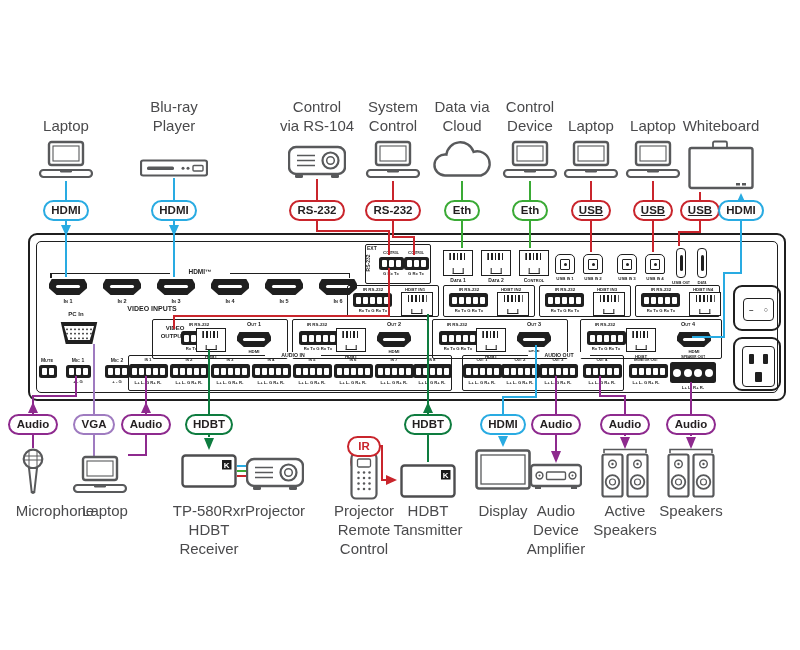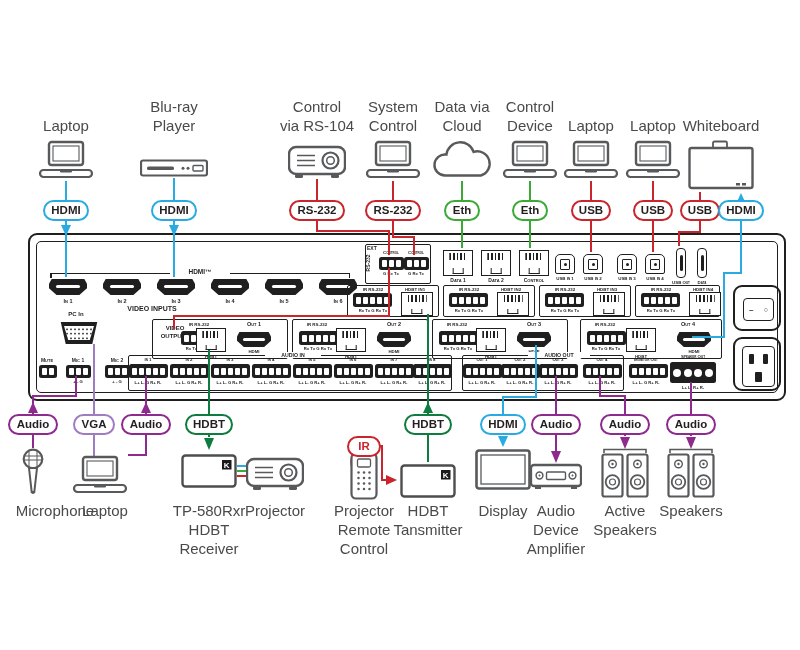--- a/index.html
+++ b/index.html
@@ -8,21 +8,21 @@
   
   #lines{position:absolute;left:0;top:0;z-index:5;pointer-events:none;}
   .st-hdmi{stroke:var(--c-hdmi);} .st-red{stroke:var(--c-rs232);} .st-eth{stroke:var(--c-eth);}
   .st-hdbt{stroke:var(--c-hdbt);} .st-audio{stroke:var(--c-audio);} .st-vga{stroke:var(--c-vga);}
   .f-hdmi{fill:var(--c-hdmi);} .f-red{fill:var(--c-rs232);}
   .f-hdbt{fill:var(--c-hdbt);} .f-audio{fill:var(--c-audio);}
   
   .badge{position:absolute;z-index:10;height:21px;background:#fff;border:2px solid #000;border-radius:11px;
          font-size:11.5px;font-weight:bold;color:#231f20;text-align:center;line-height:17px;box-sizing:border-box;}
   .bd-hdmi{border-color:var(--c-hdmi);} .bd-rs232{border-color:var(--c-rs232);} .bd-eth{border-color:var(--c-eth);}
-  .bd-usb{border-color:var(--c-rs232);} .bd-hdbt{border-color:var(--c-hdbt);} .bd-audio{border-color:var(--c-audio);}
+  .bd-usb{border-color:var(--c-rs232);text-decoration:underline;} .bd-hdbt{border-color:var(--c-hdbt);} .bd-audio{border-color:var(--c-audio);}
   .bd-vga{border-color:var(--c-vga);} .bd-ir{border-color:var(--c-rs232);color:var(--c-rs232);}
   
   .devlab{position:absolute;z-index:8;color:#4a4a4c;font-size:15px;line-height:19px;text-align:center;}
   .devlab.topl{display:flex;flex-direction:column;justify-content:flex-end;}
   .devicon{position:absolute;z-index:8;}
   
   #panel{position:absolute;left:28px;top:233px;width:754px;height:164px;border:2.5px solid #1f1f1f;border-radius:9px;background:#fff;z-index:2;}
   #panel .inner{border:1.6px solid #1f1f1f;border-radius:5px;}
   .gbox{border:1.2px solid #1f1f1f;border-radius:2px;}
   .hline{border-top:1.6px solid #1f1f1f;}

